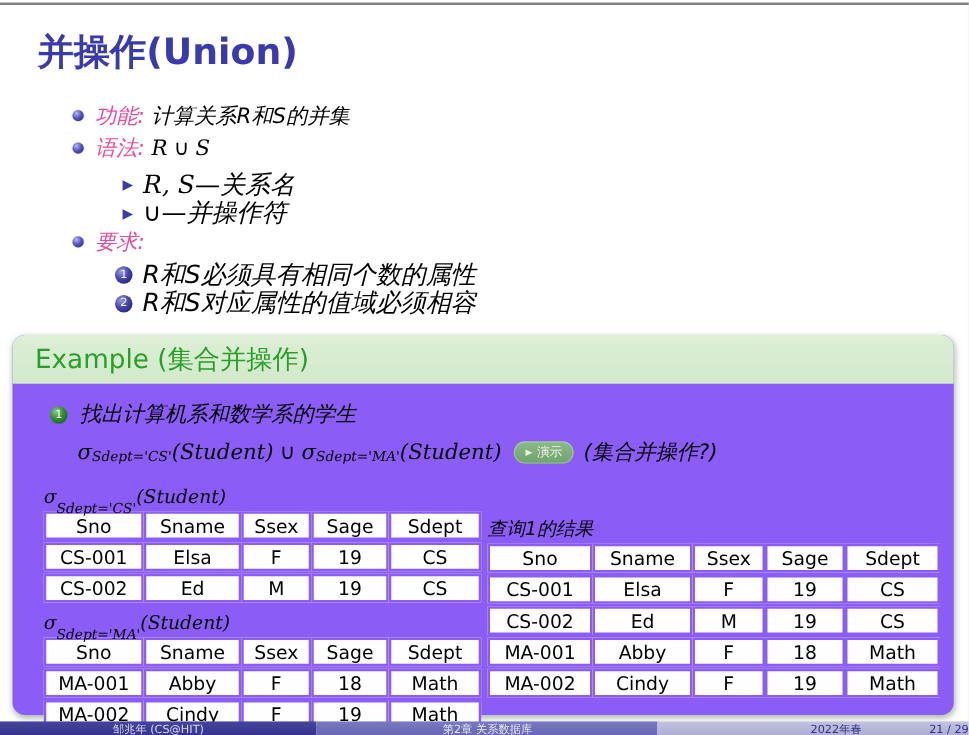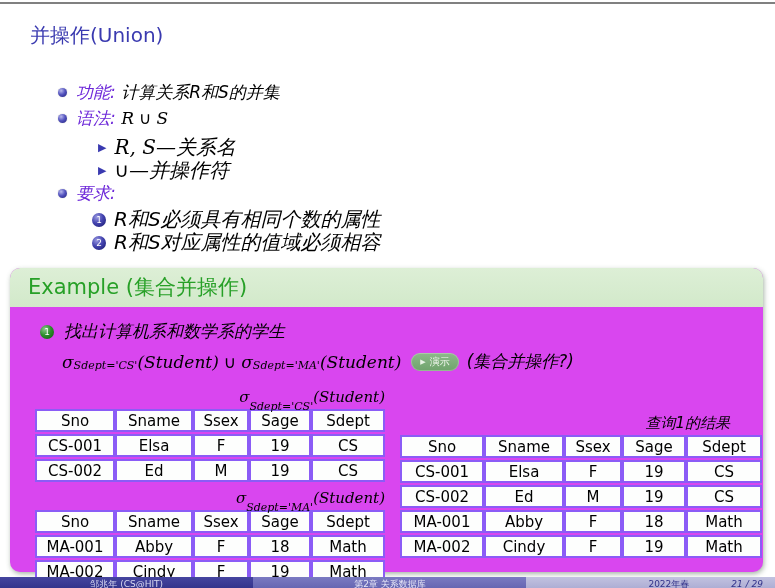--- a/index.html
+++ b/index.html
@@ -4,25 +4,25 @@
 <style>
   html,body{margin:0;padding:0;}
   body{
     width:775px;height:588px;overflow:hidden;background:#fff;
     font-family:"DejaVu Sans","Liberation Sans",sans-serif;
     position:relative;
   }
   .slide{position:absolute;inset:0;background:#ffffff;}
   .top-line{position:absolute;top:2px;left:0;width:775px;height:2px;background:#808080;}
 
-  .title{position:absolute;left:30px;top:22px;font-size:20px;color:#3a3ab0;font-weight:normal;margin:0;}
+  .title{position:absolute;left:30px;top:22px;font-size:29px;color:#3a3ab0;font-weight:bold;margin:0;}
   .title .kai{font-style:normal;}
 
   .row{position:absolute;display:flex;align-items:center;}
-  .blue{color:#6d28d9;}
+  .blue{color:#ec4899;}
   .kai{font-style:italic;}
   .math{font-family:"DejaVu Serif","Liberation Serif",serif;font-style:italic;}
 
   .ball{
     width:9px;height:9px;border-radius:50%;flex:0 0 auto;
     background:radial-gradient(circle at 35% 30%,#b8b8ec 0%,#5555c0 45%,#1d1d7a 100%);
     box-shadow:0 0 1px rgba(0,0,0,.4);
   }
   .tri{color:#3a3ab0;font-size:11px;flex:0 0 auto;}
   .numball{
@@ -33,21 +33,21 @@
   }
   .numball.green{
     background:radial-gradient(circle at 35% 30%,#8cc88c 0%,#2d8f2d 45%,#0c5a0c 100%);
   }
 
   .l1-text{font-size:17px;margin-left:9px;}
   .l2-text{font-size:20px;margin-left:8px;}
 
   .example{
     position:absolute;left:10px;top:268px;width:753px;height:304px;
-    background:#d946ef;border-radius:10px;
+    background:#8b5cf6;border-radius:10px;
     box-shadow:1px 2px 5px rgba(60,90,60,.45);
   }
   .example-header{
     height:39px;border-radius:10px 10px 0 0;
     background:linear-gradient(#ddefd6,#d2e9ca);
     color:#27a027;font-size:21px;line-height:39px;padding-left:18px;
   }
   .ex-item{position:absolute;left:30px;top:52px;display:flex;align-items:center;}
   .ex-item-text{font-size:17px;margin-left:10px;color:#000;}
   .ex-formula{position:absolute;left:52px;top:82px;font-size:17px;color:#000;display:flex;align-items:center;}
@@ -55,44 +55,44 @@
   .op-sp{font-style:normal;padding:0 5px;font-family:"DejaVu Sans",sans-serif;}
   .demo-pill{
     display:inline-flex;align-items:center;margin:0 8px 0 10px;
     background:linear-gradient(#8db98a,#6fa36c);
     border-radius:9px;padding:2px 9px;cursor:pointer;
     color:#f2f8ef;font-size:10px;font-style:normal;font-family:"DejaVu Sans",sans-serif;
     box-shadow:inset 0 0 0 1px rgba(255,255,255,.25);
   }
   .demo-pill .demo-icon{font-size:7px;margin-right:4px;color:#e8f2e4;}
 
-  .caption{font-size:15px;text-align:right;color:#000;height:19px;line-height:19px;}
+  .caption{font-size:15px;text-align:left;color:#000;height:19px;line-height:19px;}
   .tblcol{position:absolute;}
   table.rel{
     border-collapse:separate;border-spacing:0 2px;table-layout:fixed;
     font-size:15px;color:#000;
   }
   table.rel td{
     border:2px solid #8b5cf6;text-align:center;height:19px;padding:0;
     background:#fdfefd;overflow:hidden;white-space:nowrap;
   }
   .left-col{left:25px;top:120px;width:350px;}
-  .right-col{left:390px;top:146px;width:330px;}
+  .right-col{left:380px;top:146px;width:330px;}
   .mt6{margin-top:5px;}
 
   .footer{
     position:absolute;left:0;bottom:0;width:775px;height:11px;
     display:flex;font-size:9px;line-height:14px;overflow:hidden;
   }
   .fseg{height:100%;overflow:hidden;white-space:nowrap;}
   .fseg1{width:260px;background:linear-gradient(#45459f,#34348c);color:#d8d8f0;text-align:center;}
   .fseg2{width:280px;background:linear-gradient(#7a7ac2,#6666b2);color:#e6e6f6;text-align:center;}
   .fseg3{width:255px;background:linear-gradient(#c2c2e0,#aeaed4);color:#32328a;display:flex;}
   .fdate{margin-left:122px;}
-  .fpage{margin-left:auto;margin-right:12px;font-style:italic;}
+  .fpage{margin-left:auto;}
 </style>
 </head>
 <body>
 
 <div class="slide">
   <div class="top-line"></div>
 
   <h1 class="title"><span class="kai">并操作</span><span>(Union)</span></h1>
 
   <div class="row" style="left:58px;top:81px;">

